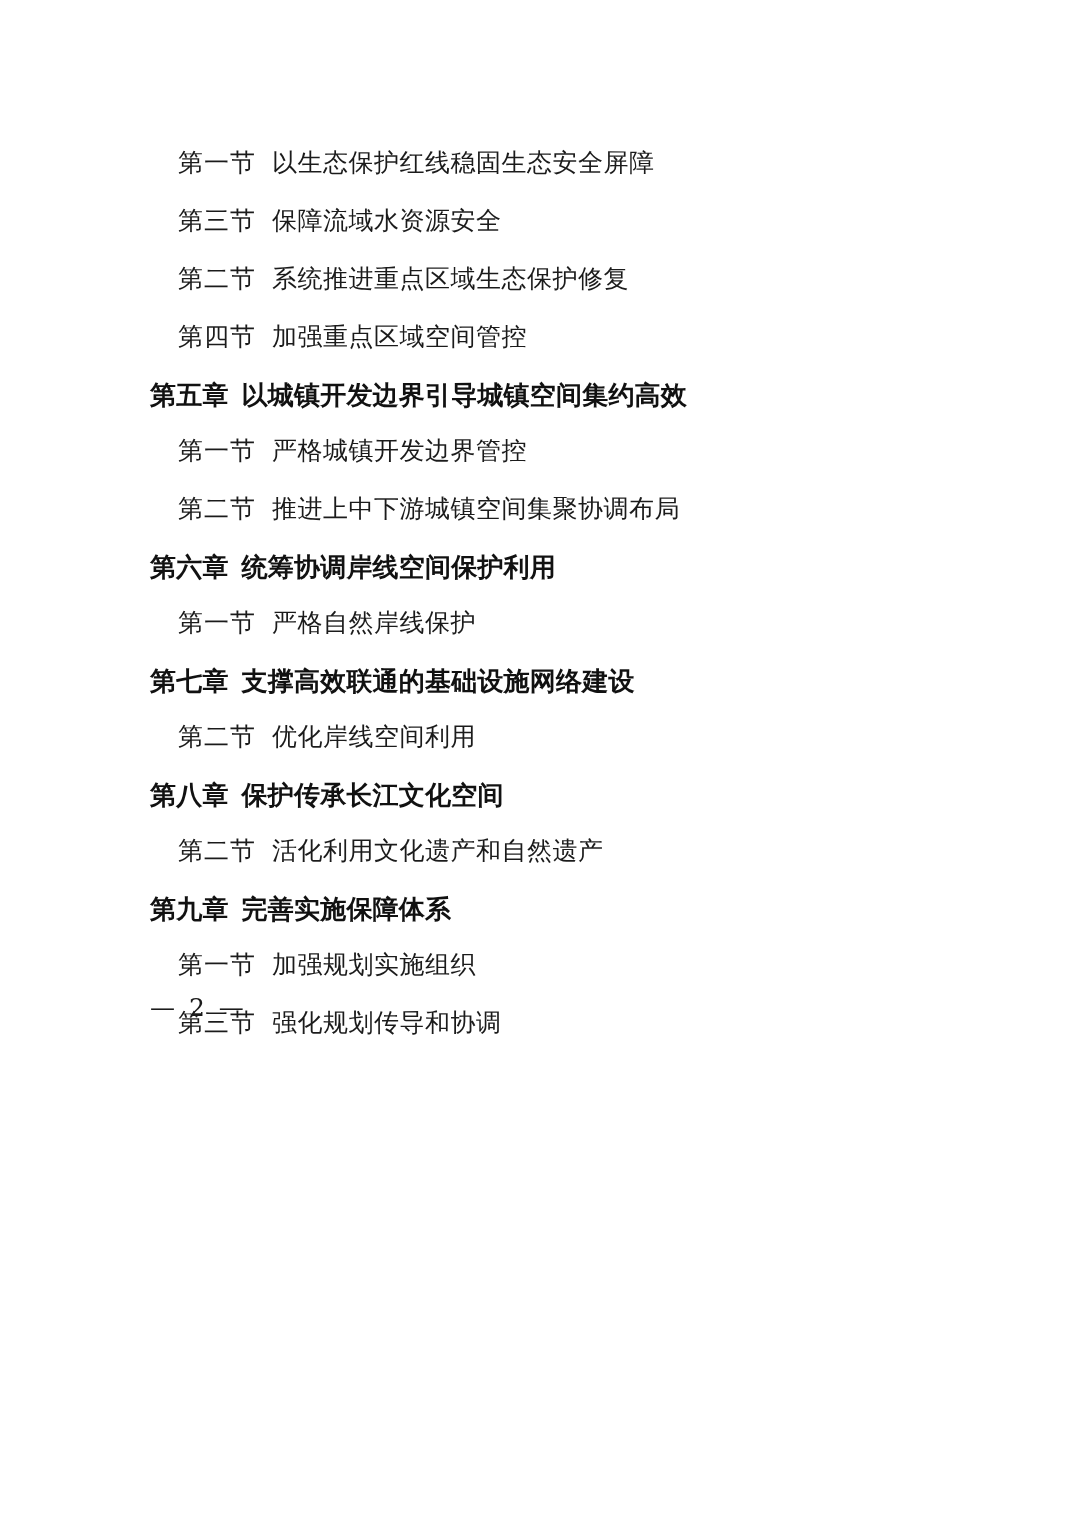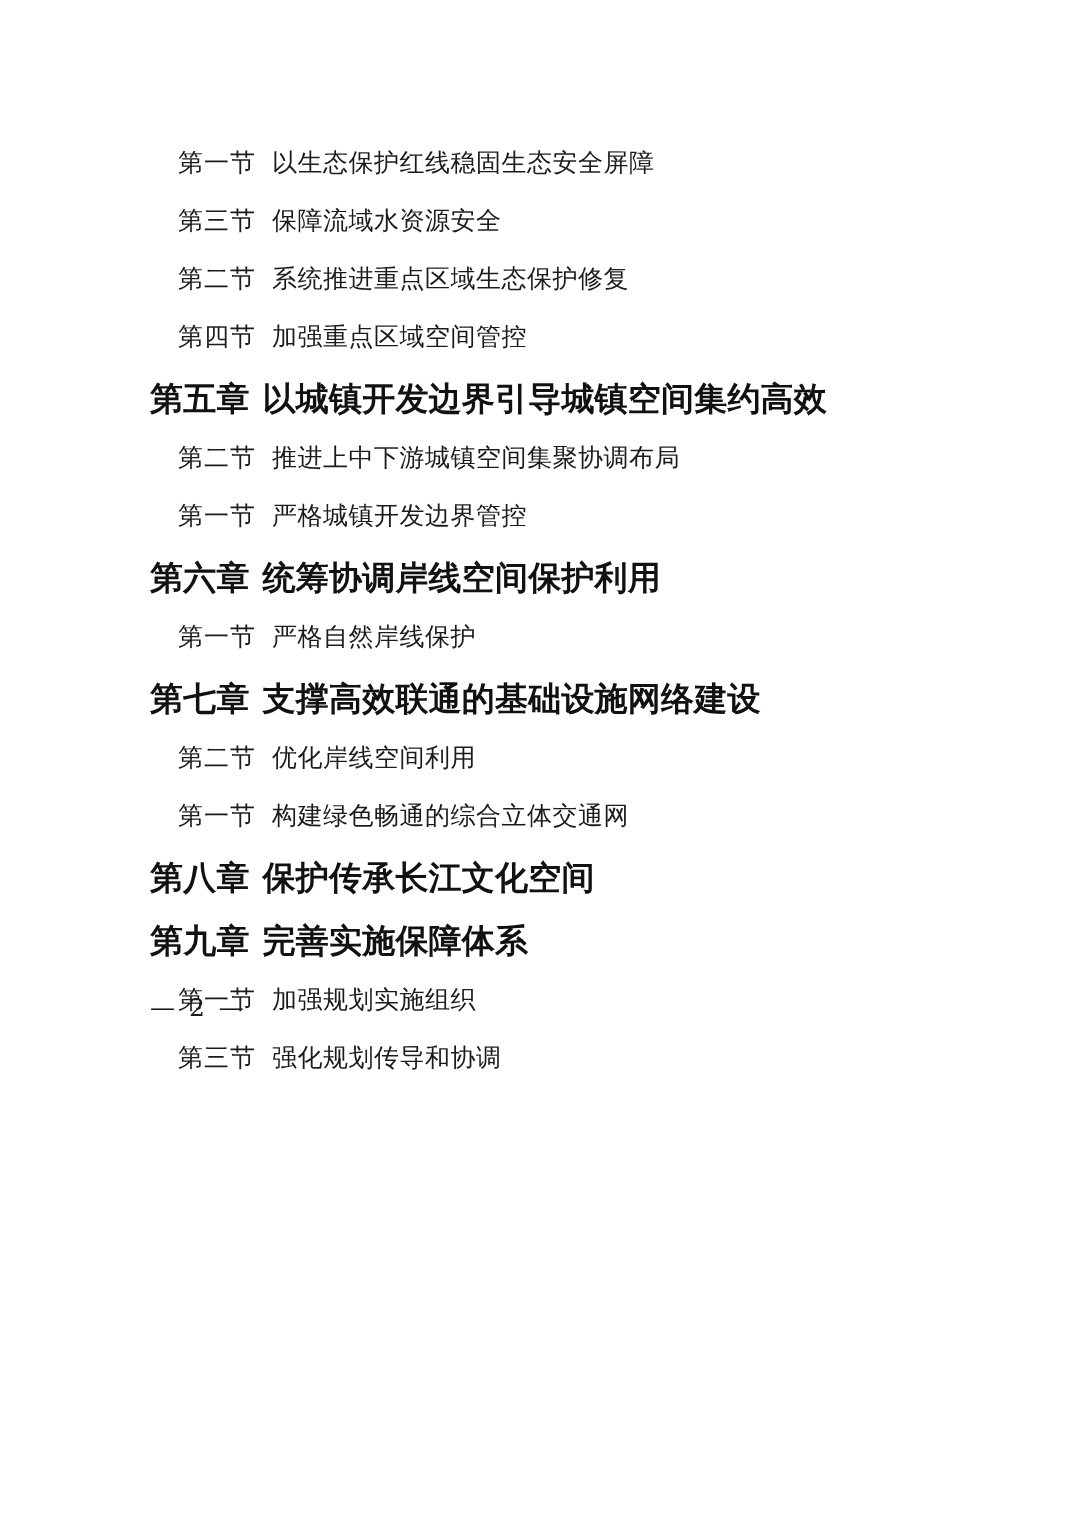--- a/index.html
+++ b/index.html
@@ -41,21 +41,21 @@
   .entry.section .num {
     letter-spacing: 1px;
   }
   .entry.section .gap {
     display: inline-block;
     width: 16px;
   }
   
   .entry.chapter {
     font-family: "DejaVu Sans", "Liberation Sans", sans-serif;
-    font-size: 33px;
+    font-size: 26px;
     font-weight: 700;
     line-height: 1.0;
     margin: 0 0 30px 0;
     padding-left: 0;
     letter-spacing: 0.2px;
     color: #111111;
   }
   .entry.chapter .gap {
     display: inline-block;
     width: 13px;
@@ -79,26 +79,26 @@
 </head>
 <body>
 
 <div class="page">
   <div class="toc" id="toc-container">
       <div class="entry section"><span class="num">第一节</span><span class="gap"></span><span class="title">以生态保护红线稳固生态安全屏障</span></div>
       <div class="entry section"><span class="num">第三节</span><span class="gap"></span><span class="title">保障流域水资源安全</span></div>
       <div class="entry section"><span class="num">第二节</span><span class="gap"></span><span class="title">系统推进重点区域生态保护修复</span></div>
       <div class="entry section"><span class="num">第四节</span><span class="gap"></span><span class="title">加强重点区域空间管控</span></div>
       <div class="entry chapter"><span class="num">第五章</span><span class="gap"></span><span class="title">以城镇开发边界引导城镇空间集约高效</span></div>
+      <div class="entry section"><span class="num">第一节</span><span class="gap"></span><span class="title">严格城镇开发边界管控</span></div>
       <div class="entry section"><span class="num">第二节</span><span class="gap"></span><span class="title">推进上中下游城镇空间集聚协调布局</span></div>
-      <div class="entry section"><span class="num">第一节</span><span class="gap"></span><span class="title">严格城镇开发边界管控</span></div>
       <div class="entry chapter"><span class="num">第六章</span><span class="gap"></span><span class="title">统筹协调岸线空间保护利用</span></div>
       <div class="entry section"><span class="num">第一节</span><span class="gap"></span><span class="title">严格自然岸线保护</span></div>
       <div class="entry chapter"><span class="num">第七章</span><span class="gap"></span><span class="title">支撑高效联通的基础设施网络建设</span></div>
       <div class="entry section"><span class="num">第二节</span><span class="gap"></span><span class="title">优化岸线空间利用</span></div>
-      <div class="entry section"><span class="num">第一节</span><span class="gap"></span><span class="title">构建绿色畅通的综合立体交通网</span></div>
       <div class="entry chapter"><span class="num">第八章</span><span class="gap"></span><span class="title">保护传承长江文化空间</span></div>
+      <div class="entry section"><span class="num">第二节</span><span class="gap"></span><span class="title">活化利用文化遗产和自然遗产</span></div>
       <div class="entry chapter"><span class="num">第九章</span><span class="gap"></span><span class="title">完善实施保障体系</span></div>
       <div class="entry section"><span class="num">第一节</span><span class="gap"></span><span class="title">加强规划实施组织</span></div>
       <div class="entry section"><span class="num">第三节</span><span class="gap"></span><span class="title">强化规划传导和协调</span></div>
     </div>
   <div class="page-number">— 2 —</div>
 </div>
 
 </body></html>

